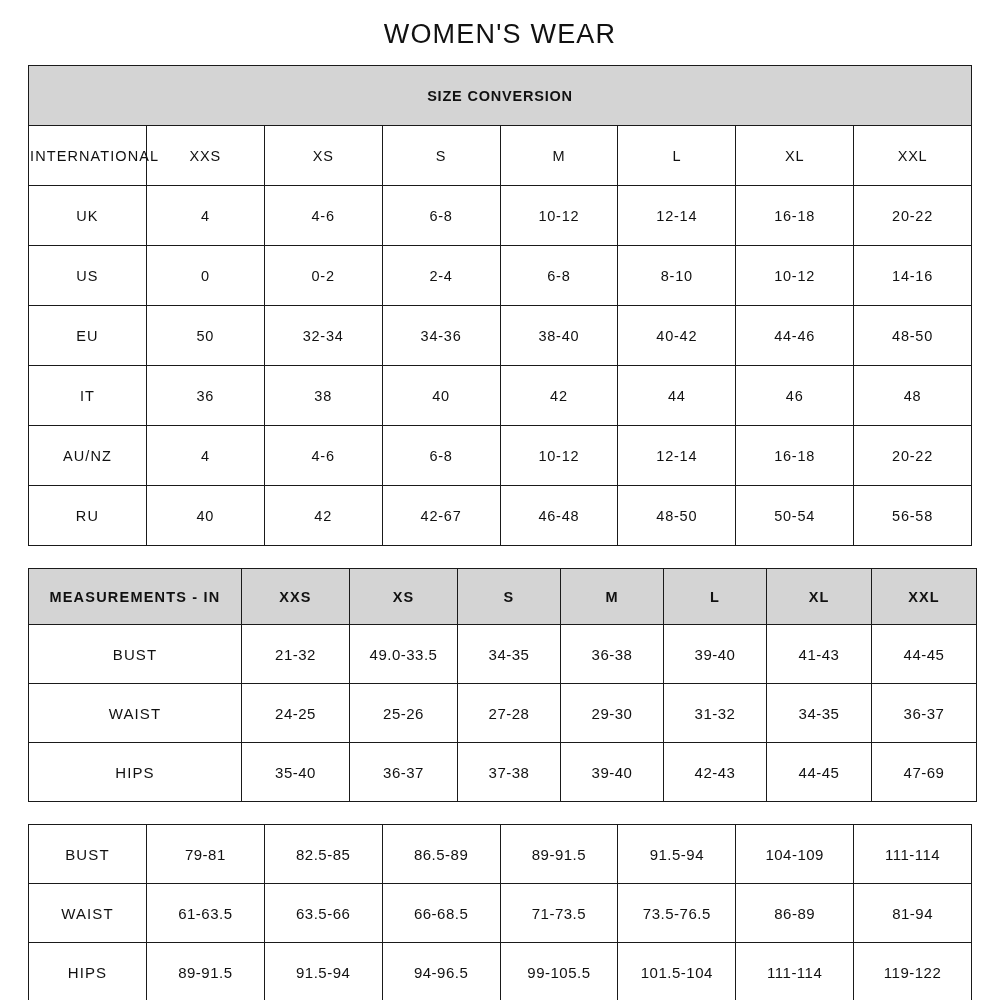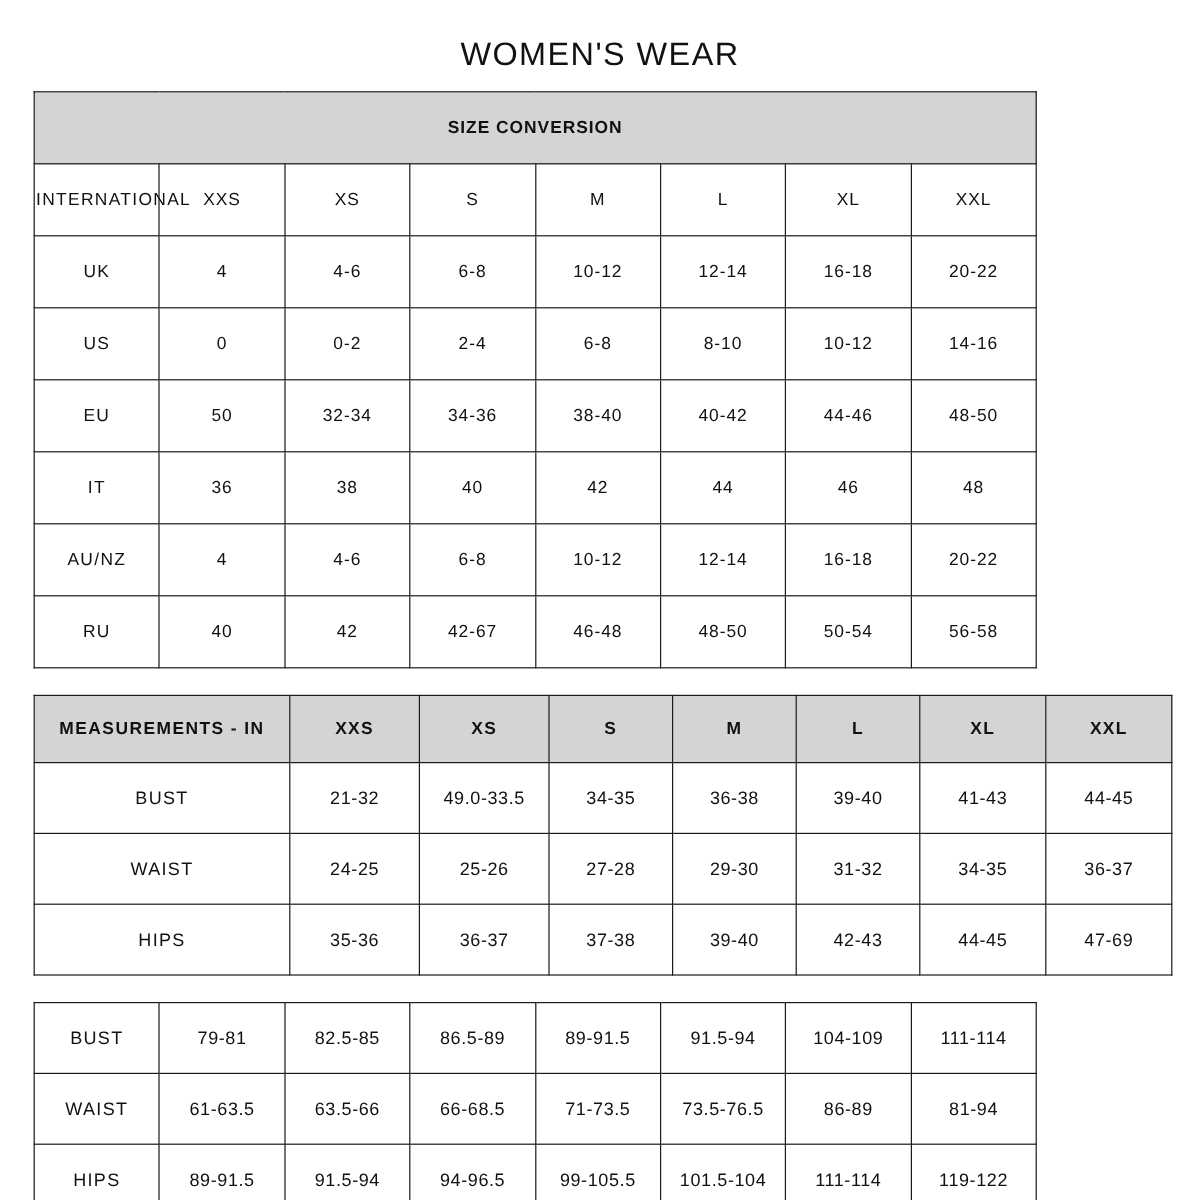--- a/index.html
+++ b/index.html
@@ -11,36 +11,36 @@
     width: 1000px;
     height: 1000px;
     font-family: "Liberation Sans", sans-serif;
     color: #1a1a1a;
     -webkit-font-smoothing: antialiased;
   }
   .page {
     width: 1000px;
     height: 1000px;
     box-sizing: border-box;
-    padding: 16px 28px;
+    padding: 5px 28px;
     position: relative;
   }
   .doc-title {
     text-align: center;
     font-size: 27px;
     font-weight: 400;
     letter-spacing: 1.2px;
     color: #111;
     padding-top: 14px;
     padding-bottom: 15px;
   }
 
   table {
     border-collapse: collapse;
-    width: 836px;
+    width: 944px;
     table-layout: fixed;
   }
   table.conv td, table.conv th {
     border: 1.6px solid #1a1a1a;
   }
   table.meas td, table.meas th {
     border: 1.6px solid #1a1a1a;
   }
 
   .banner-cell {
@@ -211,21 +211,21 @@
         <td class="val">24-25</td>
         <td class="val">25-26</td>
         <td class="val">27-28</td>
         <td class="val">29-30</td>
         <td class="val">31-32</td>
         <td class="val">34-35</td>
         <td class="val">36-37</td>
       </tr>
       <tr>
         <td class="rowhead">HIPS</td>
-        <td class="val">35-36</td>
+        <td class="val">35-40</td>
         <td class="val">36-37</td>
         <td class="val">37-38</td>
         <td class="val">39-40</td>
         <td class="val">42-43</td>
         <td class="val">44-45</td>
         <td class="val">47-69</td>
       </tr>
     </tbody>
   </table>
 

